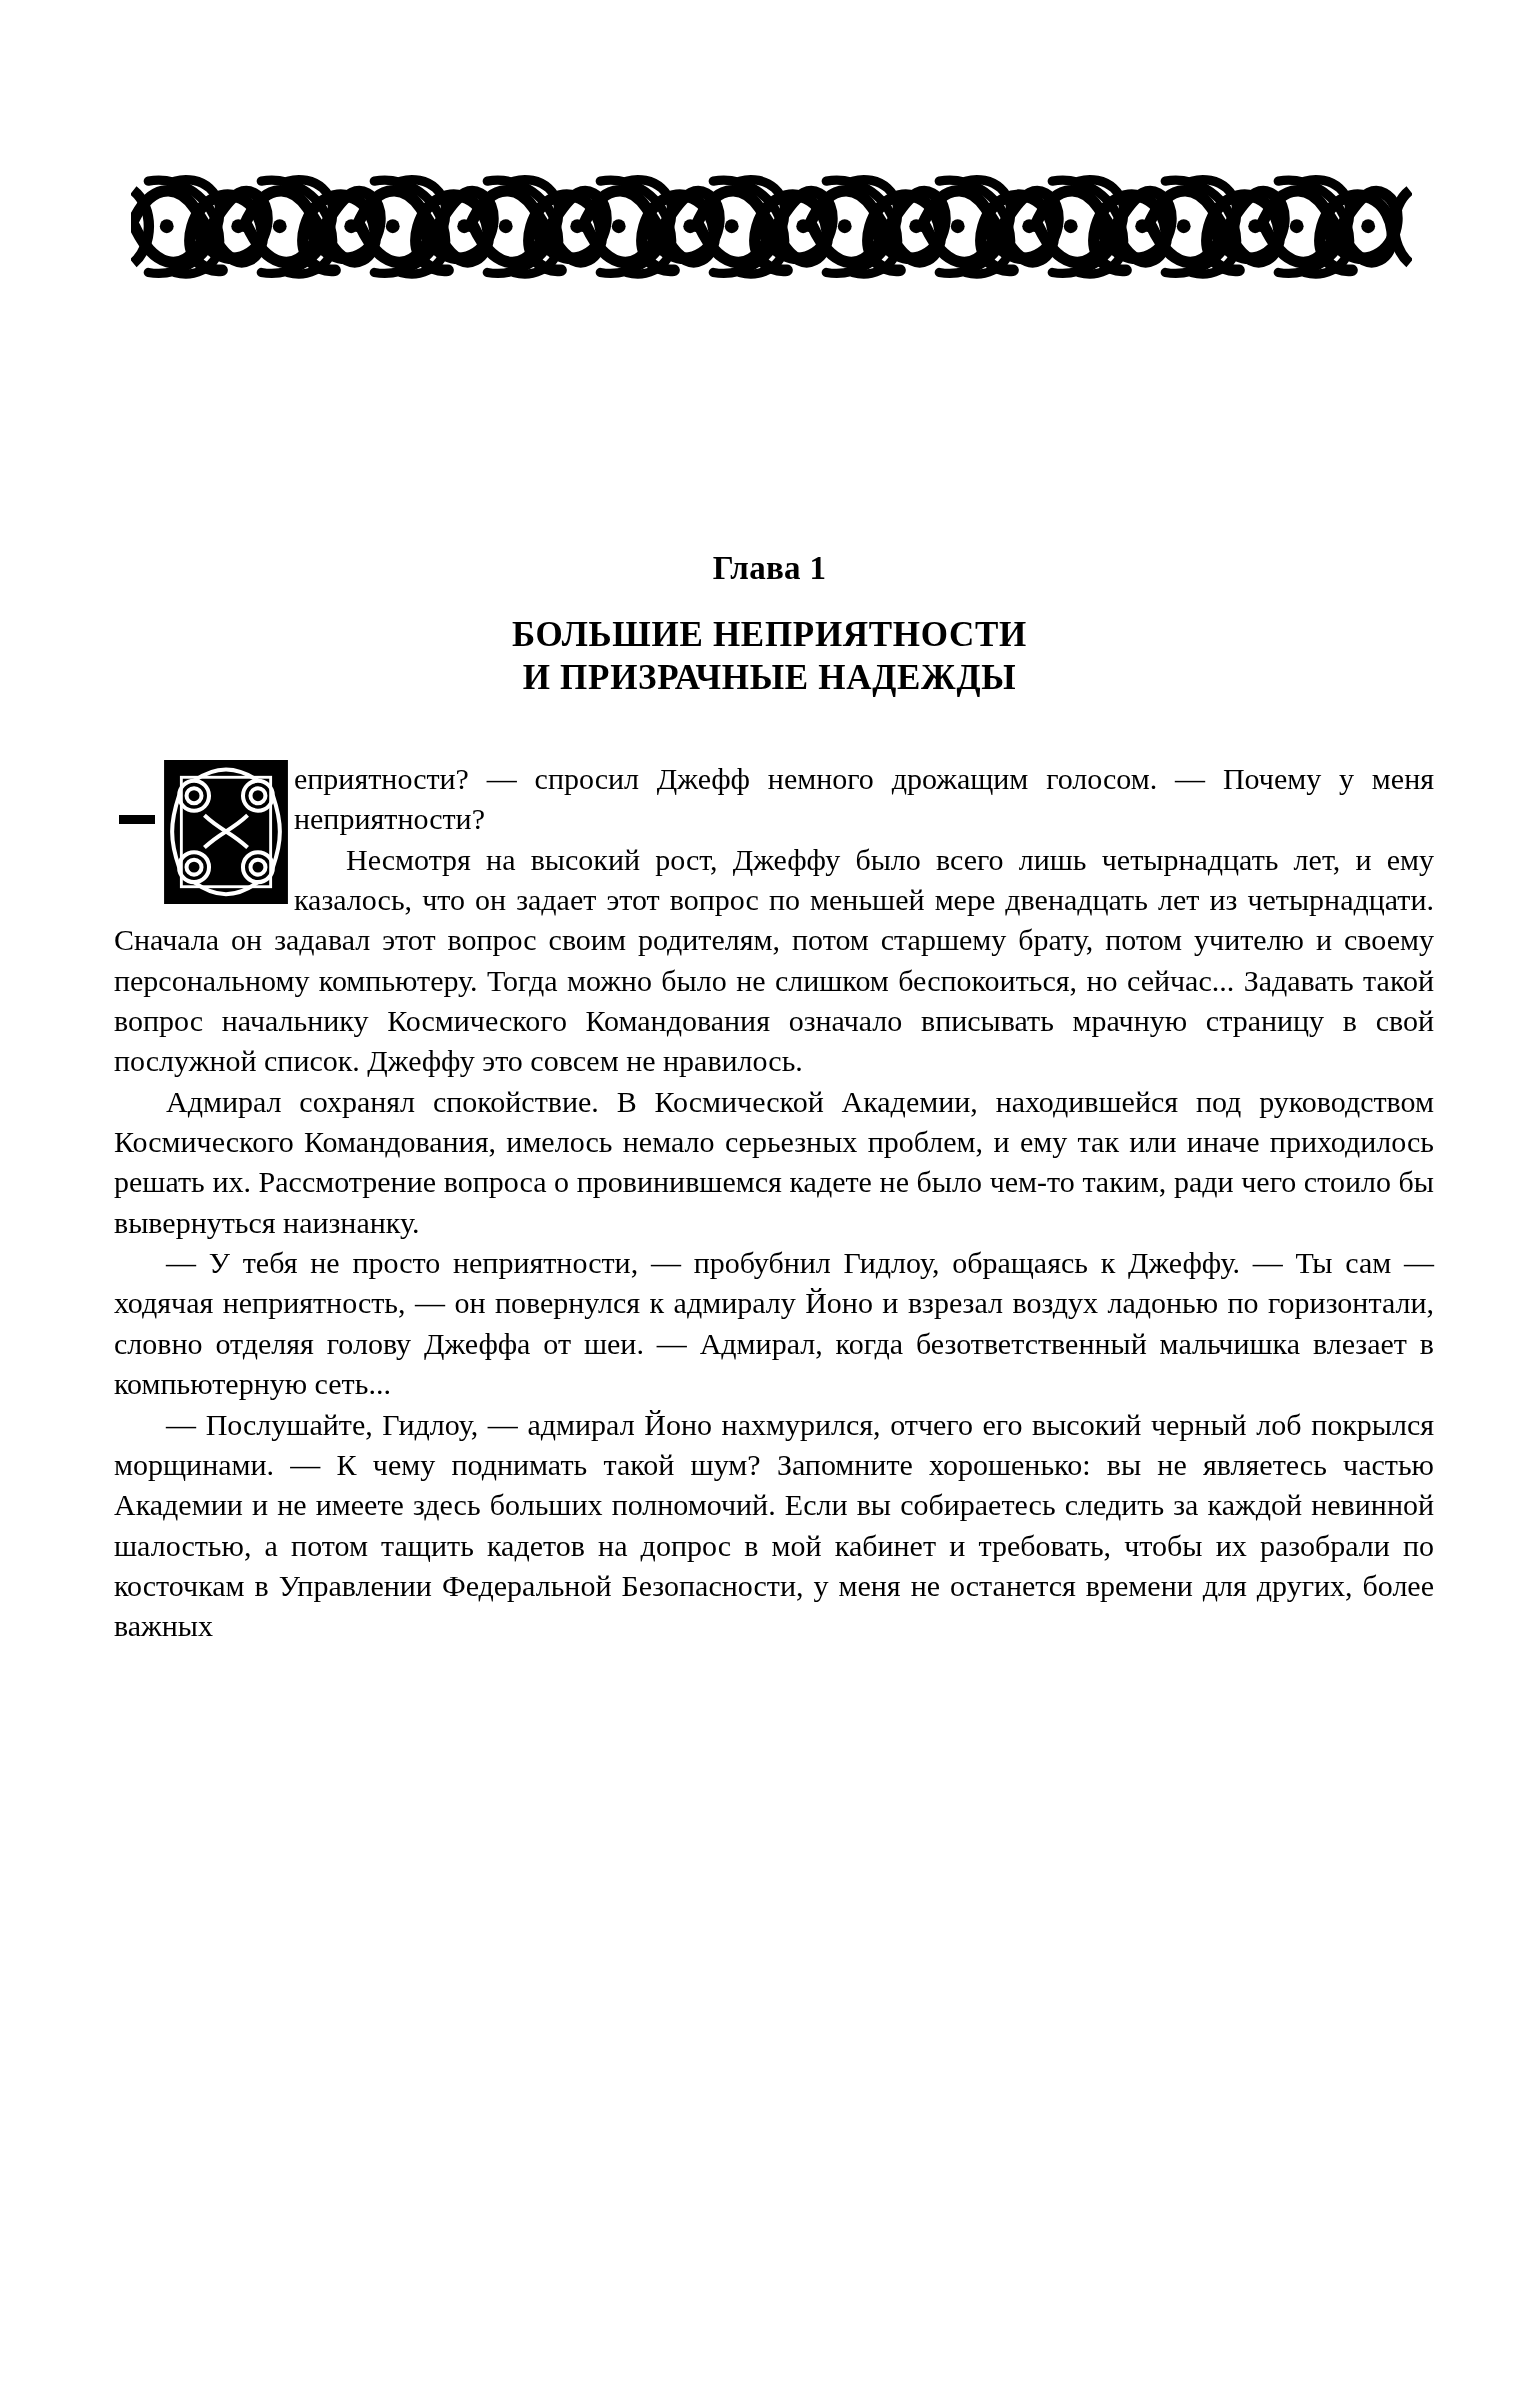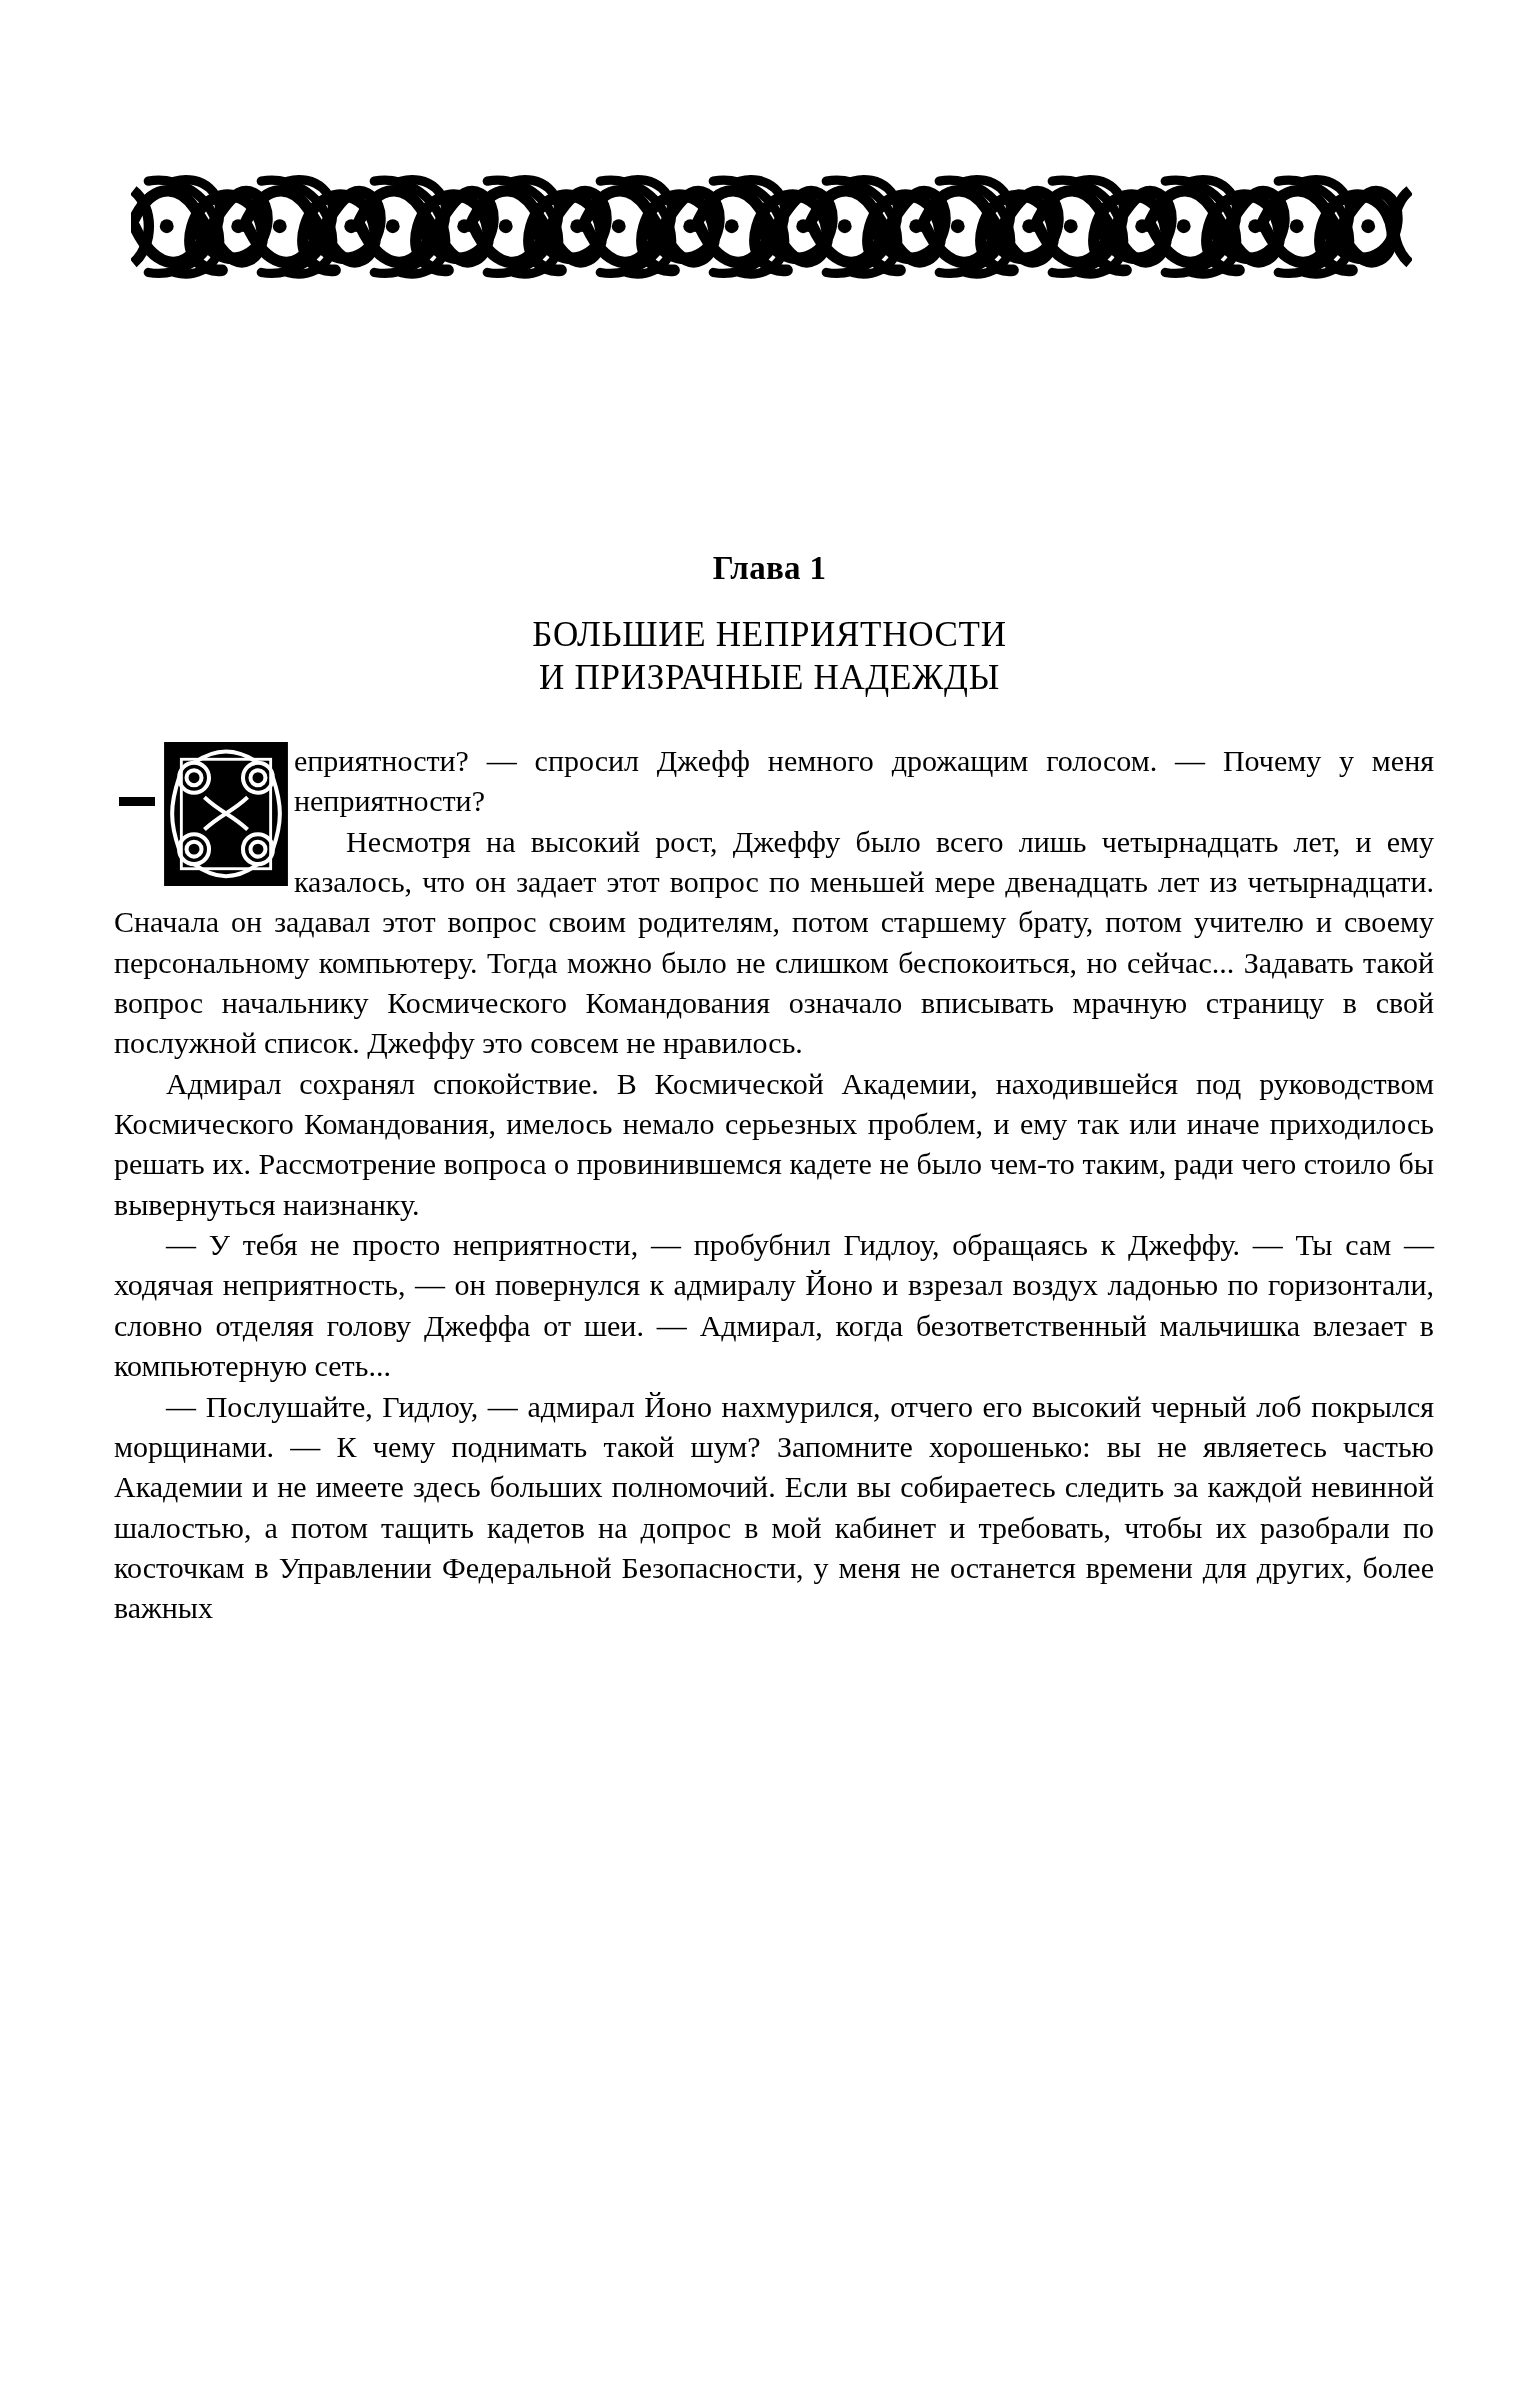--- a/index.html
+++ b/index.html
@@ -44,33 +44,33 @@
   }
   .chapter-number {
     font-size: 33px;
     font-weight: bold;
     letter-spacing: 0.3px;
     line-height: 1.1;
     margin: 0 0 28px 0;
   }
   .chapter-title {
     font-size: 35px;
-    font-weight: normal;
+    font-weight: bold;
     line-height: 1.22;
     letter-spacing: 0.7px;
     margin: 16px;
     text-transform: uppercase;
   }
   .chapter-title .line { display: block; }
 
   
   .body-text {
     position: absolute;
     left: 114px;
-    top: 741px;
+    top: 759px;
     width: 1320px;
     font-size: 30px;
     line-height: 1.345;
     text-align: justify;
     text-justify: inter-word;
     hyphens: manual;
   }
   .body-text p {
     margin: 0;
     text-indent: 52px;

